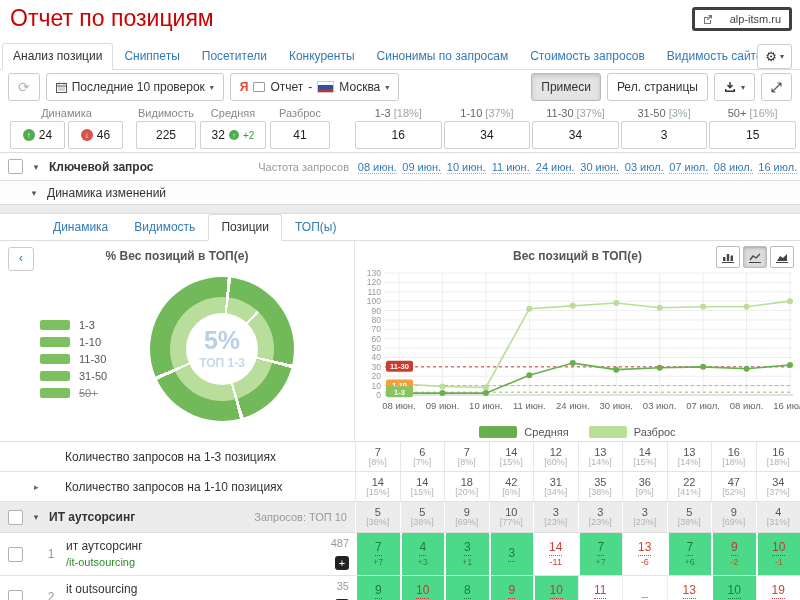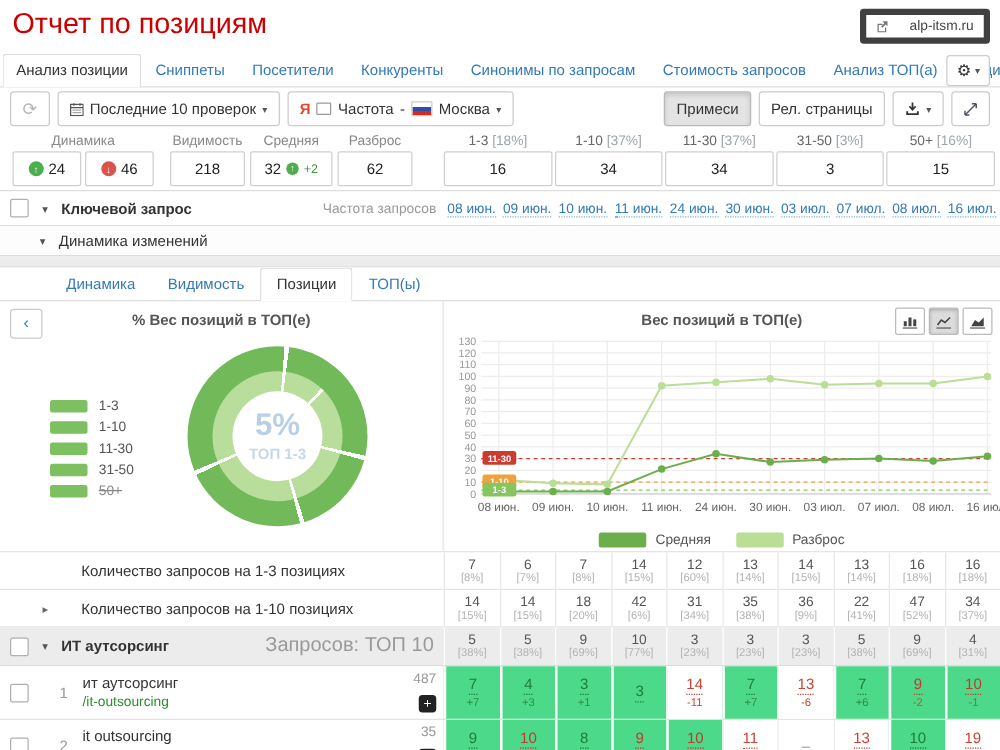--- a/index.html
+++ b/index.html
@@ -2,21 +2,21 @@
 <html><head>
 <meta charset="utf-8">
 <style>
   html,body{margin:0;padding:0;background:#fff;}
   body{font-family:"Liberation Sans",sans-serif;font-size:12px;color:#333;}
   .app{position:relative;width:800px;height:600px;overflow:hidden;background:#fff;}
 
   
   .header{height:38px;position:relative;padding:5px 10px 0;}
   .title{font-size:23px;font-weight:400;color:#c00;}
-  .site-link{position:absolute;right:8px;top:7px;border:5px solid #404040;border-radius:3px;padding:3px 8px;font-size:11px;color:#444;display:flex;align-items:center;gap:17px;background:#fff;cursor:pointer;}
+  .site-link{position:absolute;right:8px;top:7px;border:3px solid #404040;border-radius:3px;padding:3px 8px;font-size:11px;color:#444;display:flex;align-items:center;gap:17px;background:#fff;cursor:pointer;}
 
   
   .nav{height:26px;border-bottom:1px solid #ddd;display:flex;position:relative;padding-left:2px;}
   .nav-tab{padding:5px 10px;color:#337ab7;cursor:pointer;border:1px solid transparent;white-space:nowrap;}
   .nav-tab.active{border-color:#ddd;border-bottom-color:#fff;background:#fff;color:#333;border-radius:3px 3px 0 0;margin-bottom:-1px;}
   .gear{position:absolute;right:8px;top:1px;height:23px;border:1px solid #ccc;border-radius:3px;background:#fff;display:flex;align-items:center;gap:3px;padding:0 7px;cursor:pointer;font-size:13px;color:#333;}
 
   
   .toolbar{height:34px;display:flex;align-items:center;gap:6px;padding:0 8px;}
   .btn{height:26px;border:1px solid #ccc;border-radius:3px;background:#fff;display:inline-flex;align-items:center;gap:5px;padding:0 9px;font-size:12px;color:#333;cursor:pointer;}
@@ -87,21 +87,21 @@
   
   .sumrow{height:29px;border-bottom:1px solid #e3e3e3;background:#fff;}
   .s-label{display:flex;align-items:center;padding-left:65px;color:#333;position:relative;}
   .s-caret{position:absolute;left:34px;color:#666;font-size:9px;cursor:pointer;}
   .vcell{border-left:1px solid #e8e8e8;display:flex;flex-direction:column;align-items:center;justify-content:center;line-height:1.1;}
   .vcell .v{font-size:11px;color:#555;}
   .vcell .p{font-size:9px;color:#b3b3b3;}
   .grouprow{height:30px;background:#ececec;border-bottom:1px solid #ddd;}
   .g-label{display:flex;align-items:center;padding-left:8px;}
   .g-name{font-weight:700;color:#333;}
-  .g-meta{margin-left:auto;color:#999;font-size:16px;padding-right:8px;}
+  .g-meta{margin-left:auto;color:#999;font-size:11px;padding-right:8px;}
   .grouprow .vcell{border-left:1px solid #fff;}
   .kwrow{height:42px;background:#fff;border-bottom:1px solid #e3e3e3;}
   .k-label{display:flex;height:100%;}
   .k-cb{width:28px;display:flex;align-items:center;padding-left:8px;flex:none;}
   .k-idx{width:30px;display:flex;align-items:center;justify-content:center;color:#999;flex:none;}
   .k-main{flex:1;display:flex;flex-direction:column;justify-content:center;line-height:1.3;}
   .k-kw{color:#333;} .k-url{color:#2e8b2e;font-size:11px;cursor:pointer;}
   .k-side{width:52px;position:relative;flex:none;}
   .k-freq{position:absolute;top:4px;right:6px;color:#999;font-size:11px;}
   .k-plus{position:absolute;bottom:5px;right:6px;width:14px;height:14px;background:#222;color:#fff;border-radius:3px;font-size:11px;line-height:14px;text-align:center;cursor:pointer;}
@@ -132,21 +132,20 @@
   </div>
 
   <div class="nav">
     <div id="navTabs" style="display:flex">
         <div class="nav-tab active">Анализ позиции</div>
         <div class="nav-tab">Сниппеты</div>
         <div class="nav-tab">Посетители</div>
         <div class="nav-tab">Конкуренты</div>
         <div class="nav-tab">Синонимы по запросам</div>
         <div class="nav-tab">Стоимость запросов</div>
-        <div class="nav-tab">Анализ ТОП(а)</div>
         <div class="nav-tab">Видимость сайтов</div>
       </div>
     <div class="gear">
       <span>⚙</span>
         <span class="caret">▾</span>
     </div>
   </div>
 
   <div class="toolbar">
     <div class="btn dis">
@@ -160,21 +159,21 @@
           <line x1="8" y1="0.5" x2="8" y2="2.5" stroke="#555"></line>
           <line x1="2" y1="6" x2="9" y2="6" stroke="#aaa"></line>
           <line x1="2" y1="8" x2="9" y2="8" stroke="#aaa"></line>
         </svg>
       <span>Последние 10 проверок</span>
       <span class="caret">▾</span>
     </div>
     <div class="btn">
       <span class="ya">Я</span>
       <span class="mon"></span>
-      <span>Частота</span>
+      <span>Отчет</span>
       <span>-</span>
       <span class="flag"></span>
       <span>Москва</span>
       <span class="caret">▾</span>
     </div>
     <div class="t-right">
       <div class="btn pressed">Примеси</div>
       <div class="btn">Рел. страницы</div>
       <div class="btn">
         <svg width="12" height="12" viewBox="0 0 12 12">
@@ -200,33 +199,33 @@
             <span>24</span>
           </div>
         <div class="sbox" style="flex:1">
             <span class="ci down">↓</span>
             <span>46</span>
           </div>
       </div>
     </div>
     <div class="sgroup" style="left:136px;width:60px;">
       <div class="stat-label">Видимость</div>
-      <div class="sbox">218</div>
+      <div class="sbox">225</div>
     </div>
     <div class="sgroup" style="left:200px;width:66px;">
       <div class="stat-label">Средняя</div>
       <div class="sbox">
           <span>32</span>
           <span class="ci up sm">↑</span>
           <span class="avg-delta">+2</span>
         </div>
     </div>
     <div class="sgroup" style="left:270px;width:60px;">
       <div class="stat-label">Разброс</div>
-      <div class="sbox">62</div>
+      <div class="sbox">41</div>
     </div>
     <div class="buckets" id="buckets">
         <div class="bucket">
           <div class="stat-label"><span class="b-name">1-3 </span><span class="b-pct">[18%]</span></div>
           <div class="sbox">16</div>
         </div>
         <div class="bucket">
           <div class="stat-label"><span class="b-name">1-10 </span><span class="b-pct">[37%]</span></div>
           <div class="sbox">34</div>
         </div>

